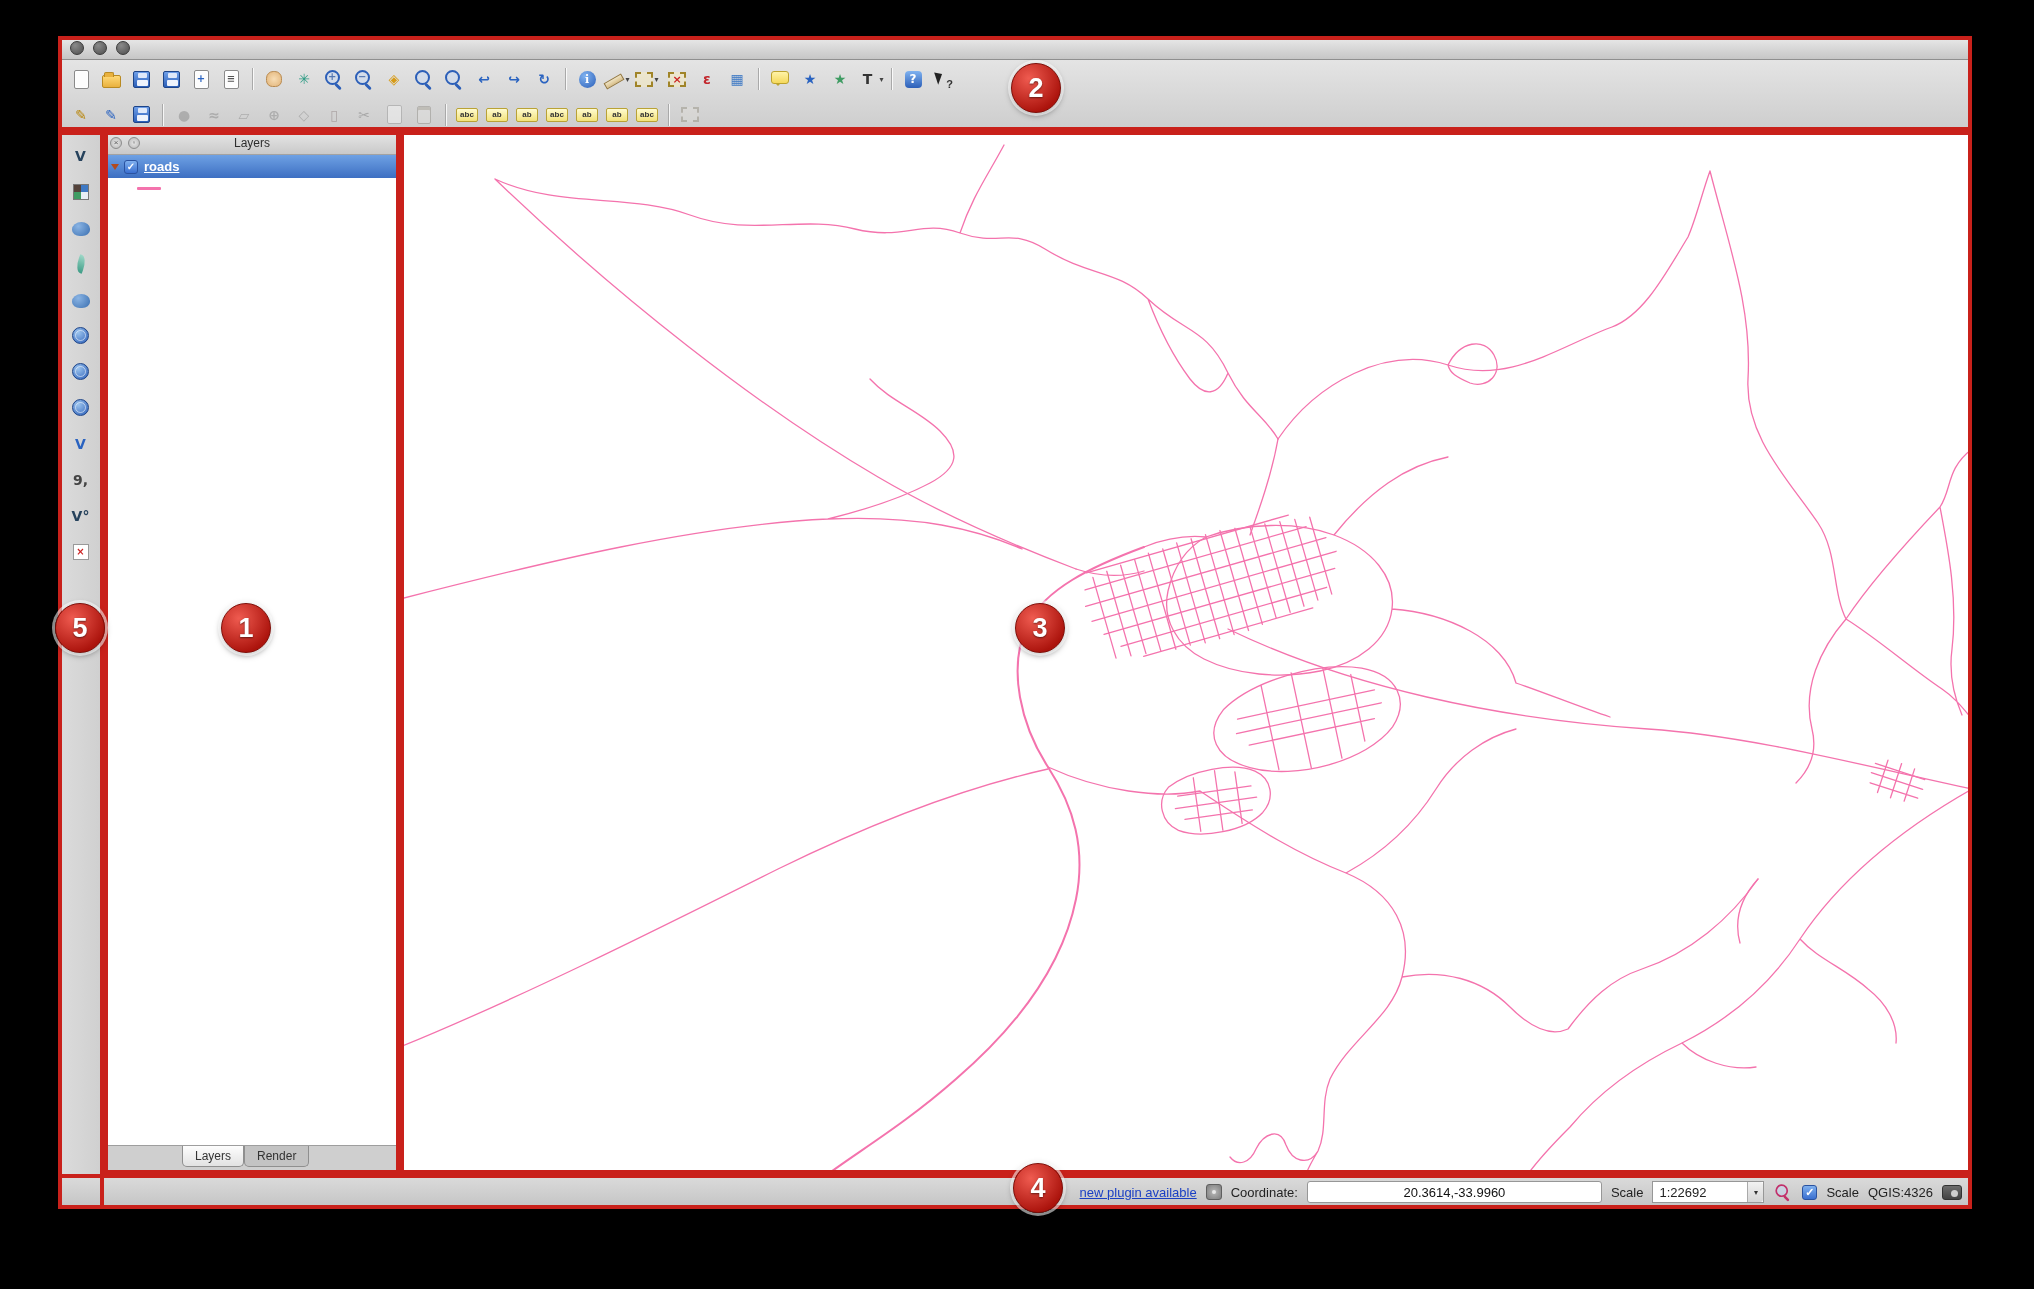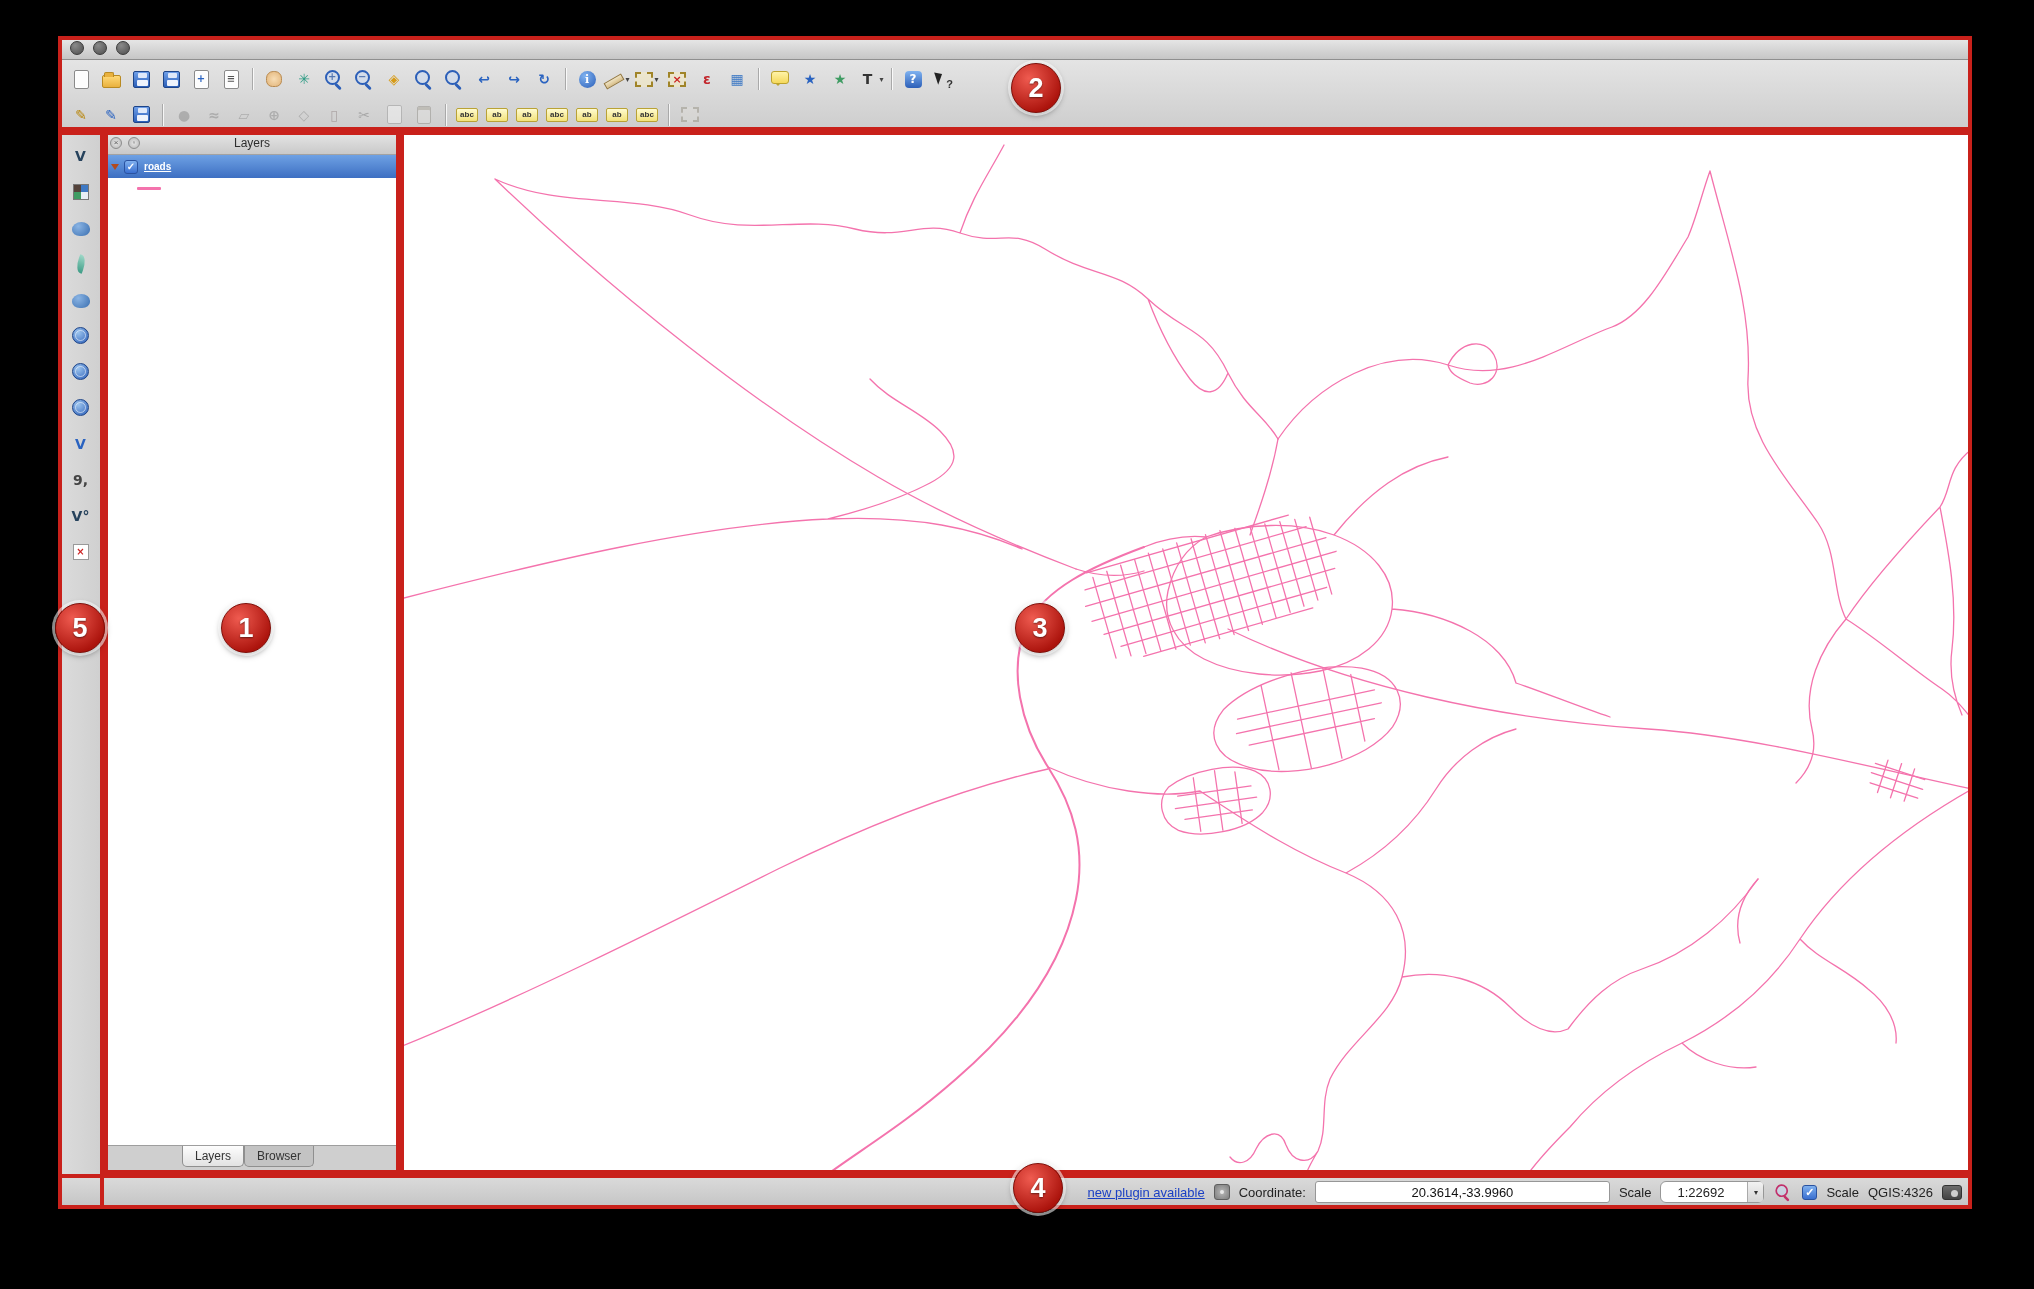--- a/index.html
+++ b/index.html
@@ -93,21 +93,21 @@
             border:1px solid #8d8d8d; margin-left:6px; display:flex; align-items:center; justify-content:center;
             font-size:8px; color:#555; }
   .panel-title { position:absolute; left:0; right:0; text-align:center; font-size:12px; color:#2e2e2e; }
   .tree { position:absolute; top:24px; left:0; right:0; bottom:28px; background:#fff; border:1px solid #9e9e9e; border-top:none; }
   .layer-row { height:23px; background:linear-gradient(#6ea1e4,#3d6fc2); display:flex; align-items:center; padding-left:4px; }
   .expander { width:0; height:0; border-top:6px solid #b24a1e; border-left:4px solid transparent;
               border-right:4px solid transparent; margin:0 5px 0 2px; }
   .layer-checkbox { width:14px; height:14px; border-radius:3px; border:1px solid #2a52a0;
               background:linear-gradient(#7fb0ee,#3a6fd0); color:#fff; font-size:10px; font-weight:bold;
               display:flex; align-items:center; justify-content:center; margin-right:6px; }
-  .layer-name { color:#fff; font-size:10px; font-weight:bold; text-decoration:underline; }
+  .layer-name { color:#fff; font-size:13px; font-weight:bold; text-decoration:underline; }
   .symbol-row { height:20px; display:flex; align-items:center; padding-left:32px; }
   .symbol-line { width:24px; height:3px; background:#f473ad; border-radius:1px; }
   .panel-tabs { position:absolute; left:0; right:0; bottom:0; height:28px; display:flex; align-items:flex-start;
                 padding-left:78px; gap:0; }
   .ptab { height:21px; padding:0 12px; font-size:12px; color:#333; display:flex; align-items:center;
           border:1px solid #8f8f8f; border-top:none; border-radius:0 0 5px 5px; background:#c3c3c3; }
   .ptab.active { background:linear-gradient(#fdfdfd,#e2e2e2); }
 
   
   .map-canvas { position:absolute; left:342px; top:95px; right:0; height:1043px; background:#fff; overflow:hidden; }
@@ -116,22 +116,22 @@
   .statusbar { position:absolute; left:0; right:0; bottom:0; height:35px;
                background:linear-gradient(#dcdcdc,#c3c3c3); border-top:1px solid #a0a0a0;
                display:flex; align-items:center; justify-content:flex-end; gap:9px; padding:0 10px;
                font-size:13px; color:#222; border-radius:0 0 4px 4px; }
   .plugin-link { color:#1a3fc4; text-decoration:underline;text-align:right; }
   .plugin-ic { width:16px; height:16px; border-radius:3px; background:radial-gradient(#b9b9b9,#7d7d7d);
                border:1px solid #5f5f5f; position:relative; }
   .plugin-ic::after { content:""; position:absolute; inset:5px; background:#e8e8e8; border-radius:50%; }
   .coord-input { width:295px; height:22px; border:1px solid #979797; border-radius:3px; background:#fff;
                  text-align:center; font:13px "Liberation Sans",sans-serif; color:#111; }
-  .combo { width:104px; height:22px; border:1px solid #979797; border-radius:6px; background:#fff;
-           display:flex; align-items:center;padding-left:10px; }
+  .combo { width:112px; height:22px; border:1px solid #979797; border-radius:0; background:#fff;
+           display:flex; align-items:center; }
   .combo-text { flex:1; padding-left:6px; font-size:13px; }
   .combo-arrow { width:16px; height:100%; background:linear-gradient(#f2f2f2,#d5d5d5); border-left:1px solid #aaa;
                  display:flex; align-items:center; justify-content:center; font-size:8px; color:#333;
                  border-radius:0 3px 3px 0; }
   .checkbox { width:15px; height:15px; border-radius:3px; border:1px solid #2a52a0;
               background:linear-gradient(#7fb0ee,#3a6fd0); color:#fff; font-size:11px; font-weight:bold;
               display:flex; align-items:center; justify-content:center; }
   .crs-ic { width:20px; height:15px; border-radius:3px; background:linear-gradient(#6d6d6d,#434343);
             border:1px solid #333; position:relative; }
   .crs-ic::after { content:""; position:absolute; right:3px; top:4px; width:7px; height:7px; border-radius:50%;
@@ -370,21 +370,21 @@
         <span class="expander"></span>
         <span class="layer-checkbox">✓</span>
         <span class="layer-name">roads</span>
       </div>
       <div class="symbol-row">
         <span class="symbol-line"></span>
       </div>
     </div>
     <div class="panel-tabs">
       <div class="ptab active">Layers</div>
-      <div class="ptab">Browser</div>
+      <div class="ptab">Render</div>
     </div>
   </div>
 
   <div class="map-canvas">
     <svg width="1572" height="1043" viewBox="0 0 1572 1043">
       <g id="roadlayer" fill="none" stroke="#f473ad" stroke-width="1.3" stroke-linecap="round" stroke-linejoin="round">
         <path d="M95,48 C160,78 230,62 290,84 C350,106 400,84 455,98 C505,110 520,88 560,102 C600,116 610,96 645,118 C690,146 716,138 748,168 C784,202 806,196 828,242 C846,278 864,284 878,308
                  M560,102 C572,66 588,44 604,14
                  M95,48 C218,166 358,276 478,346 C548,387 618,416 676,438
                  M0,468 C148,430 298,394 428,388 C518,384 576,398 622,418

